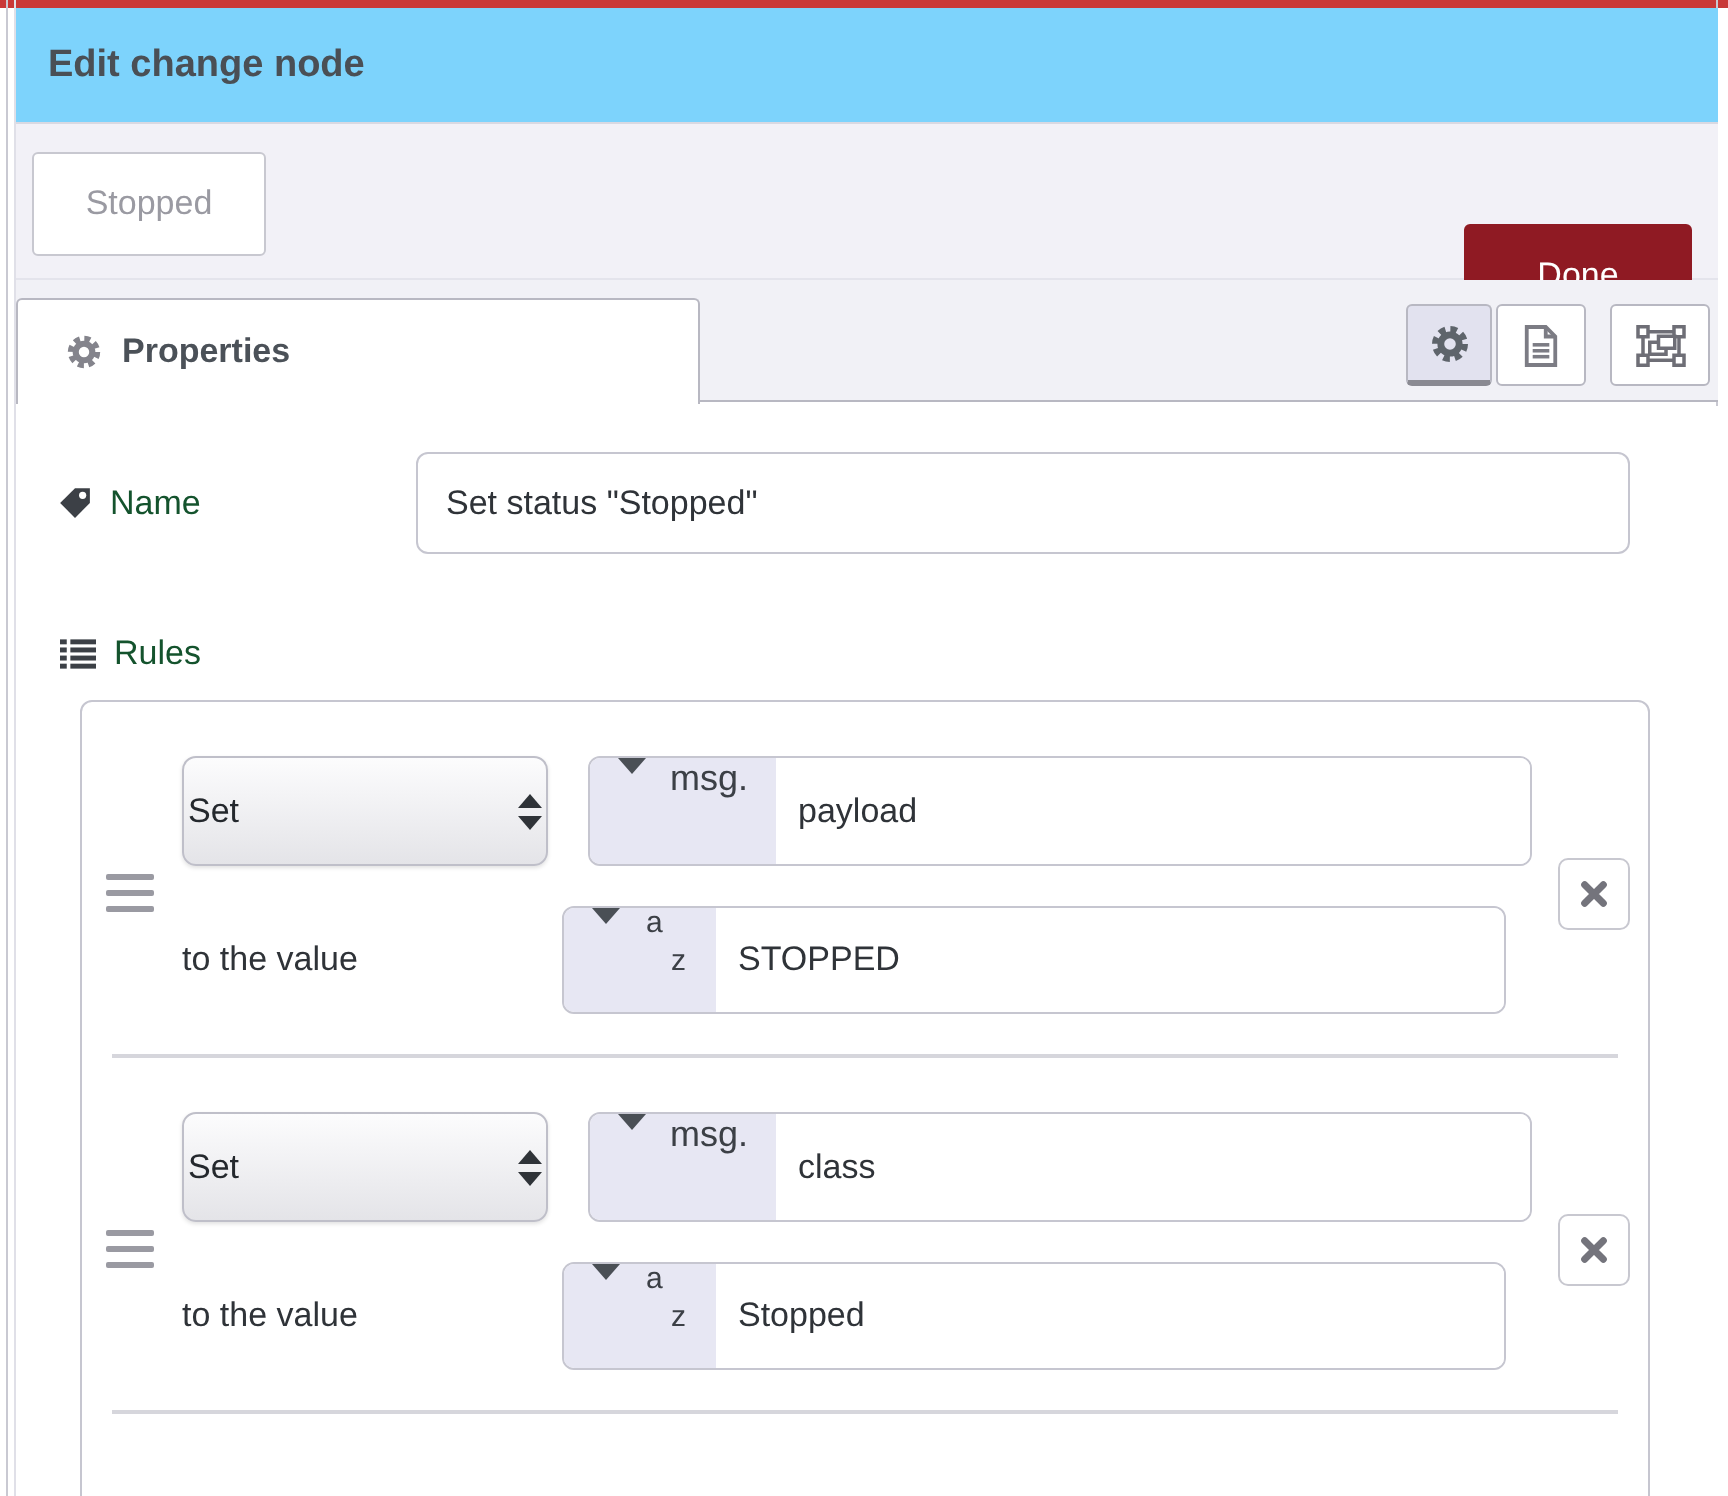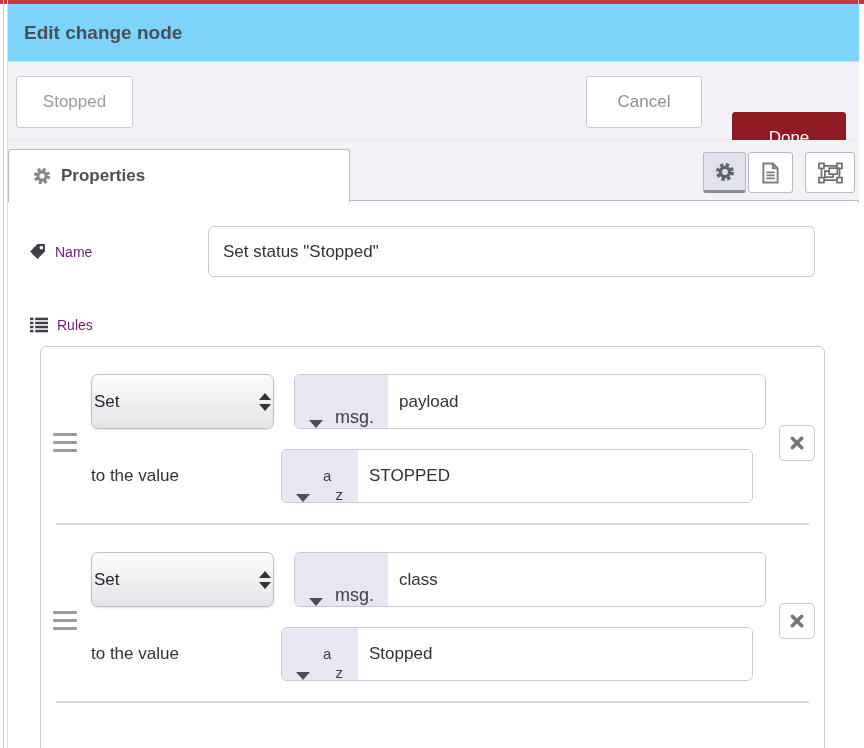--- a/index.html
+++ b/index.html
@@ -33,21 +33,21 @@
 
   .tab-iconbtn { position:absolute; top:12px; height:41px; background:#fff; border:1px solid #b8b8c2; border-radius:3px; display:flex; align-items:center; justify-content:center; cursor:pointer; }
   .tib-gear { right:113px; width:43px; background:#e2e2ef; border-bottom:3px solid #8a8a92; }
   .tib-doc { right:66px; width:45px; }
   .tib-app { right:4px; width:50px; }
 
   .content { position:absolute; left:8px; top:203px; width:851px; height:545px; background:#fff; }
 
   .name-row { display:flex; align-items:center; margin-top:23px; }
   .field-label { display:flex; align-items:center; gap:9px; padding-left:21px; width:200px; }
-  .label-text { font-size:14px; color:#701a75; }
+  .label-text { font-size:17px; color:#14532d; }
   .name-input { width:607px; height:51px; border:1px solid #c6c6d0; border-radius:6px; font-size:17px; color:#2f3338; padding:0 14px; outline:none; font-family:"Liberation Sans", sans-serif; background:#fff; }
 
   .rules-label { display:flex; align-items:center; gap:9px; padding-left:22px; margin-top:40px; }
 
   .rules-box { margin:13px 0 0 32px; width:785px; height:430px; border:1px solid #c6c6d0; border-radius:6px; background:#fff; }
 
   .rule { position:relative; padding:27px 0 20px 50px; }
   .drag-handle { position:absolute; left:12px; top:86px; width:24px; cursor:grab; }
   .drag-handle span { display:block; height:3px; background:#9a9aa2; margin-bottom:5px; border-radius:1px; }
 
@@ -55,21 +55,21 @@
   .rule-row2 { display:flex; align-items:center; margin-top:20px; }
 
   .nr-select { width:183px; height:55px; border:1px solid #bfbfc9; border-radius:7px; background:linear-gradient(#fcfcfd,#e4e4e8); box-shadow:0 1px 2px rgba(0,0,0,0.12); display:flex; align-items:center; padding:0 2px; font-size:17px; color:#24282d; cursor:pointer; }
   .nr-select .sel-text { flex:1; }
   .sel-arrows { display:flex; flex-direction:column; gap:4px; align-items:center; }
   .tri-up { width:0; height:0; border-left:6px solid transparent; border-right:6px solid transparent; border-bottom:7px solid #2f3338; }
   .tri-down { width:0; height:0; border-left:6px solid transparent; border-right:6px solid transparent; border-top:7px solid #2f3338; }
 
   .typed-input { display:flex; width:472px; height:55px; border:1px solid #c6c6d0; border-radius:6px; background:#fff; overflow:hidden; }
   .row2 .typed-input, .typed-input.h54 { height:54px; }
-  .ti-btn { background:#e7e7f3; display:flex; align-items:flex-end; gap:12px; padding:0 14px; cursor:pointer; border:none; font-family:"Liberation Sans", sans-serif; }
+  .ti-btn { background:#e7e7f3; display:flex; align-items:flex-start; gap:12px; padding:0 14px; cursor:pointer; border:none; font-family:"Liberation Sans", sans-serif; }
   .ti-caret { width:0; height:0; border-left:7px solid transparent; border-right:7px solid transparent; border-top:8px solid #4a4f55; }
   .ti-type-label { font-size:18px; color:#3c4046; }
   .az { position:relative; width:22px; height:34px; color:#3c4046; }
   .az .a { position:absolute; top:-1px; left:1px; font-size:15px; }
   .az .z { position:absolute; bottom:-1px; right:1px; font-size:15px; }
   .ti-value { flex:1; border:none; outline:none; font-size:17px; color:#2f3338; padding:0 0 0 11px; font-family:"Liberation Sans", sans-serif; background:#fff; min-width:0; }
 
   .to-label { width:190px; padding-right:13px; font-size:17px; color:#2f3338; }
 
   .x-btn { position:absolute; right:9px; top:78px; width:36px; height:36px; border:1px solid #c8c8d0; border-radius:5px; background:#fff; display:flex; align-items:center; justify-content:center; cursor:pointer; }
@@ -89,21 +89,20 @@
   <div class="edge edge-right"></div>
 
   <div class="chrome">
 
     <div class="tray-header">
       <div class="tray-title">Edit change node</div>
     </div>
 
     <div class="toolbar">
       <button class="btn btn-delete">Stopped</button>
-      <button class="btn btn-cancel">Cancel</button>
       <button class="btn btn-done">Done</button>
     </div>
 
     <div class="tabbar">
       <div class="tab-active">
         <span>
           <svg width="18" height="18" viewBox="0 0 20 20">
             <circle cx="10" cy="10" r="6.5" fill="none" stroke="#84848c" stroke-width="5" stroke-dasharray="2.9 2.2"></circle>
             <circle cx="10" cy="10" r="4.6" fill="none" stroke="#84848c" stroke-width="3.4"></circle>
           </svg>

